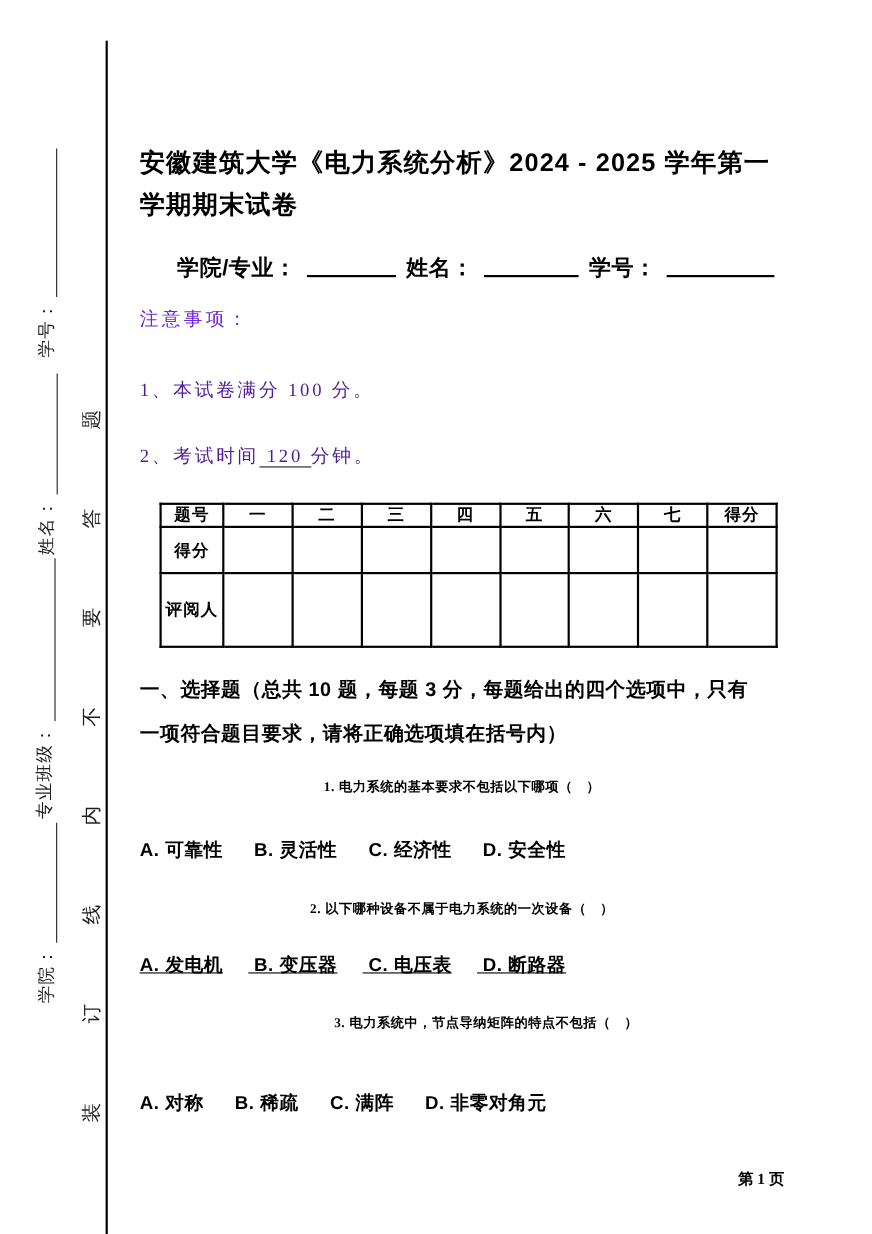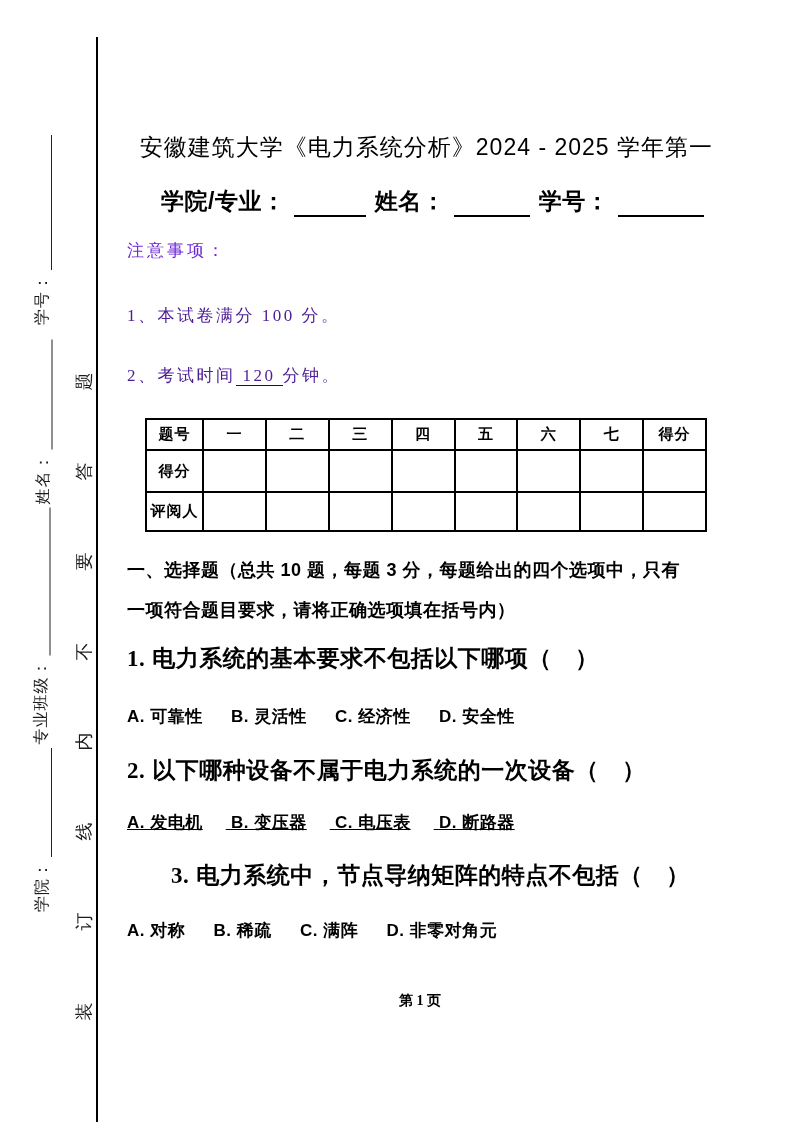--- a/index.html
+++ b/index.html
@@ -28,26 +28,26 @@
     transform:rotate(-90deg);
     font-family:"Liberation Serif","DejaVu Serif",serif;
     font-size:18px;color:#1c1c1c;letter-spacing:72px;white-space:nowrap;
     line-height:26px;
   }
 
   
   .main{position:absolute;left:127px;top:0;width:586px;display:flow-root;}
 
   .title{
-    margin:128px 0 0;font-size:23px;line-height:39px;font-weight:normal;
-    text-align:right;letter-spacing:1px;
+    margin:128px 0 0;font-size:23px;line-height:39px;font-weight:bold;
+    text-align:left;letter-spacing:1px;
   }
   .fields-line{
-    margin-top:24px;margin-left:34px;height:26px;display:flex;align-items:flex-end;
-    font-size:23px;font-weight:bold;letter-spacing:0.5px;
+    margin-top:24px;margin-left:34px;height:26px;display:flex;align-items:flex-start;
+    font-size:20px;font-weight:bold;letter-spacing:0.5px;
   }
   .fields-line .blank{border-bottom:2px solid #000;height:20px;margin:0 9px;}
   .blank-b1{width:85px;}
   .blank-b2{width:90px;}
   .blank-b3{width:102px;}
   .fl-label{white-space:nowrap;}
 
   .notes-heading{margin-top:22px;font-size:17px;line-height:24px;letter-spacing:3px;color:#6d28d9;}
   .note{font-size:17px;line-height:24px;letter-spacing:2.5px;color:#4c1d95;white-space:nowrap;}
   .note-1{margin-top:41px;}
@@ -56,41 +56,41 @@
 
   table.score-table{
     margin-top:30px;margin-left:18px;border-collapse:collapse;table-layout:fixed;
     width:562px;
   }
   table.score-table col.c-first{width:57px;}
   table.score-table th,table.score-table td{
     border:2px solid #000;text-align:center;vertical-align:middle;
     font-size:15px;font-weight:bold;padding:0;letter-spacing:1px;
   }
-  tr.score-tr1{height:31px;}
+  tr.score-tr1{height:21px;}
   tr.score-tr2{height:42px;}
-  tr.score-tr3{height:39px;}
+  tr.score-tr3{height:67px;}
 
   .section-heading{
     margin-top:18px;font-size:18px;line-height:40px;font-weight:bold;
     letter-spacing:0.5px;white-space:nowrap;
   }
-  .question{font-size:23px;line-height:24px;font-weight:bold;letter-spacing:0.5px;white-space:nowrap;}
+  .question{font-size:12px;line-height:24px;font-weight:bold;letter-spacing:0.5px;white-space:nowrap;text-align:center;}
   .q-1{margin-top:16px;}
   .q-2{margin-top:29px;}
   .q-3{margin-top:28px;margin-left:44px;}
   .options{font-size:17px;line-height:24px;font-weight:bold;letter-spacing:0.5px;white-space:nowrap;}
   .opts-1{margin-top:34px;}
   .opts-2{margin-top:28px;text-decoration:underline;}
-  .opts-3{margin-top:31px;}
+  .opts-3{margin-top:49px;}
   .opt{margin-right:23px;}
   .opt:last-child{margin-right:0;}
   .qnum{font-family:"Liberation Serif","DejaVu Serif",serif;}
 
-  .page-footer{margin-top:46px;text-align:center;font-size:14px;line-height:24px;font-weight:bold;}
+  .page-footer{margin-top:46px;text-align:right;font-size:14px;line-height:24px;font-weight:bold;}
 </style>
 </head>
 <body>
 
 <div class="binding-rule"></div>
 
 <div class="side-field sf1">
   <span class="side-label">学号：</span>
   <span class="side-underline"></span>
 </div>
@@ -103,21 +103,21 @@
   <span class="side-underline"></span>
 </div>
 <div class="side-field sf4">
   <span class="side-label">学院：</span>
   <span class="side-underline"></span>
 </div>
 <div class="binding-text">装订线内不要答题</div>
 
 <div class="main">
 
-  <h1 class="title"><span>安徽建筑大学《电力系统分析》2024 - 2025 学年第一</span><br></h1>
+  <h1 class="title"><span>安徽建筑大学《电力系统分析》2024 - 2025 学年第一</span><br><span>学期期末试卷</span></h1>
 
   <div class="fields-line">
     <span class="fl-label">学院/专业：</span>
     <span class="blank blank-b1"></span>
     <span class="fl-label">姓名：</span>
     <span class="blank blank-b2"></span>
     <span class="fl-label">学号：</span>
     <span class="blank blank-b3"></span>
   </div>
 

